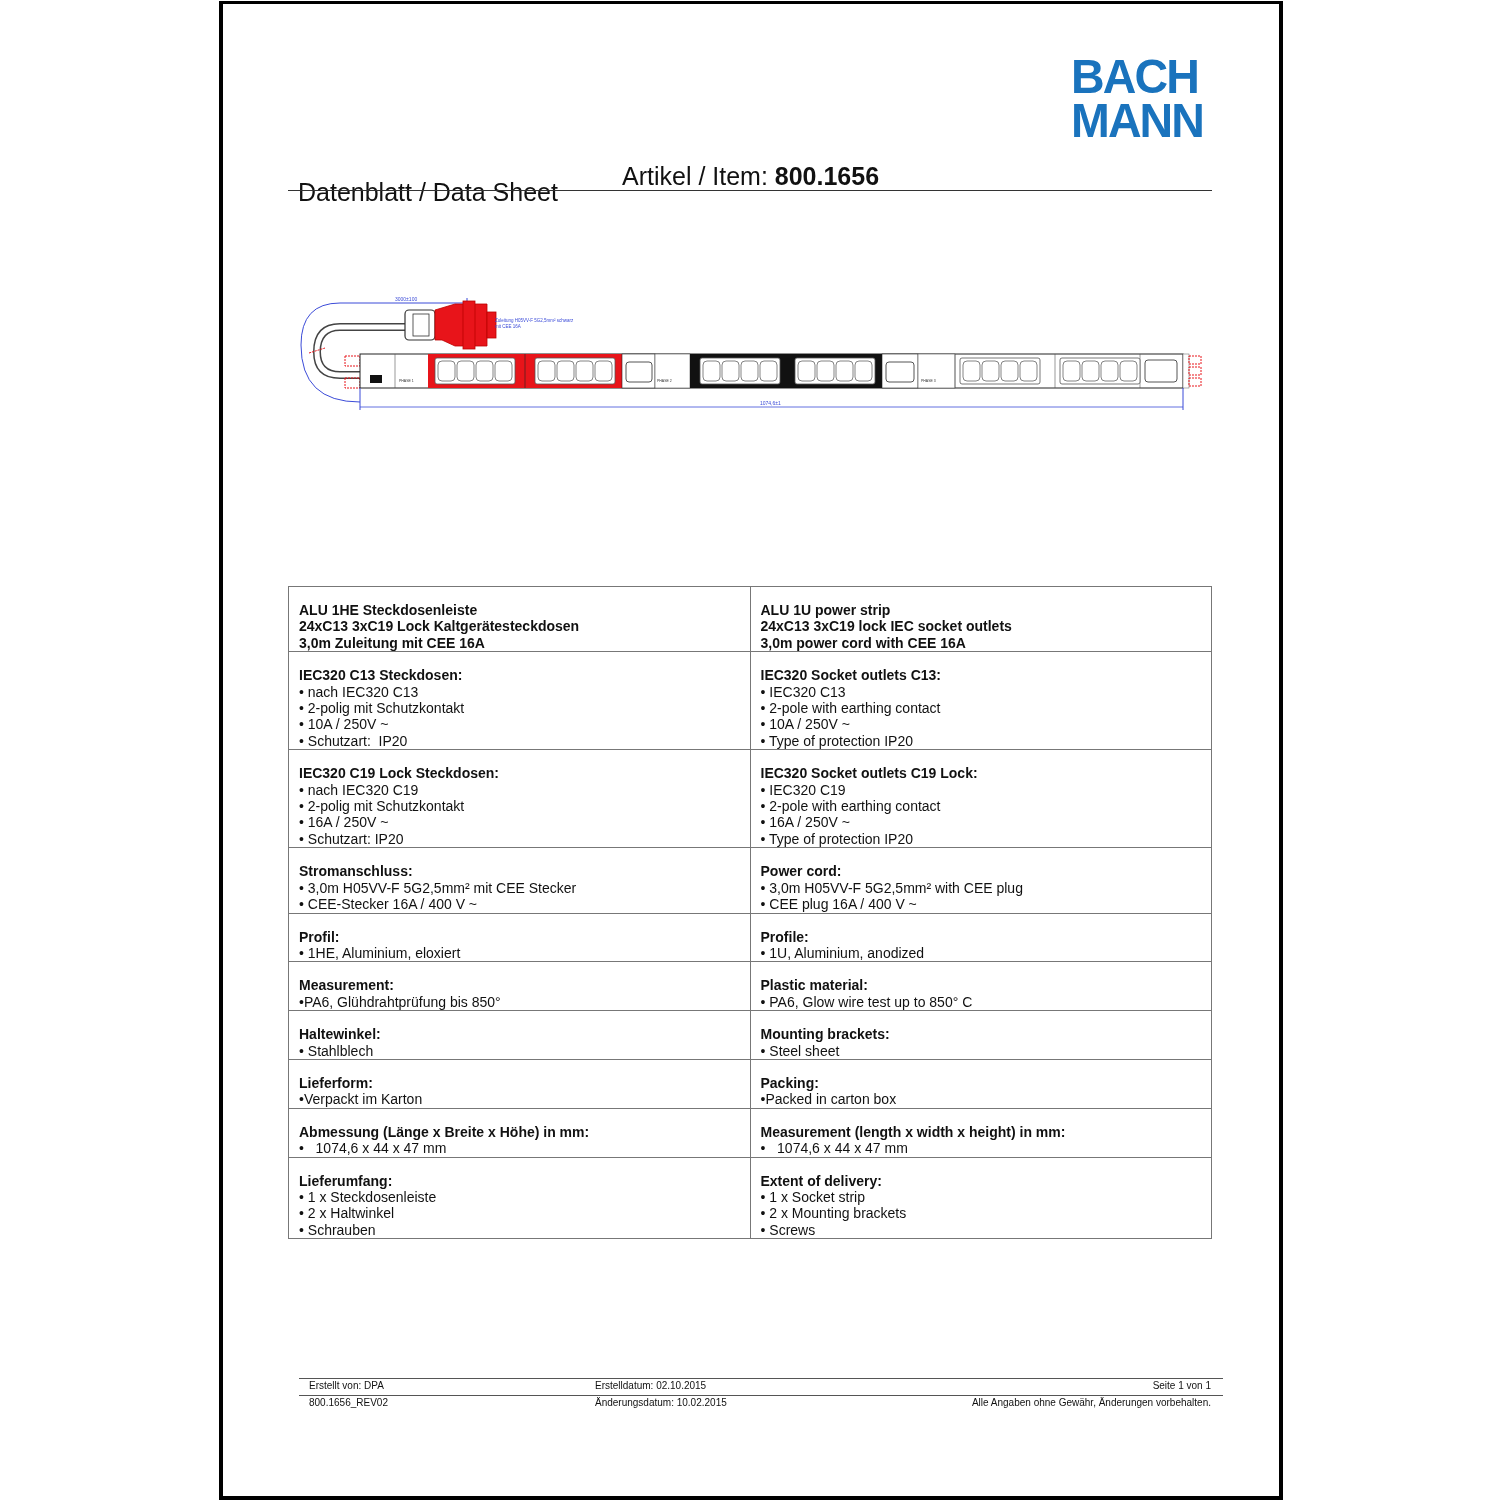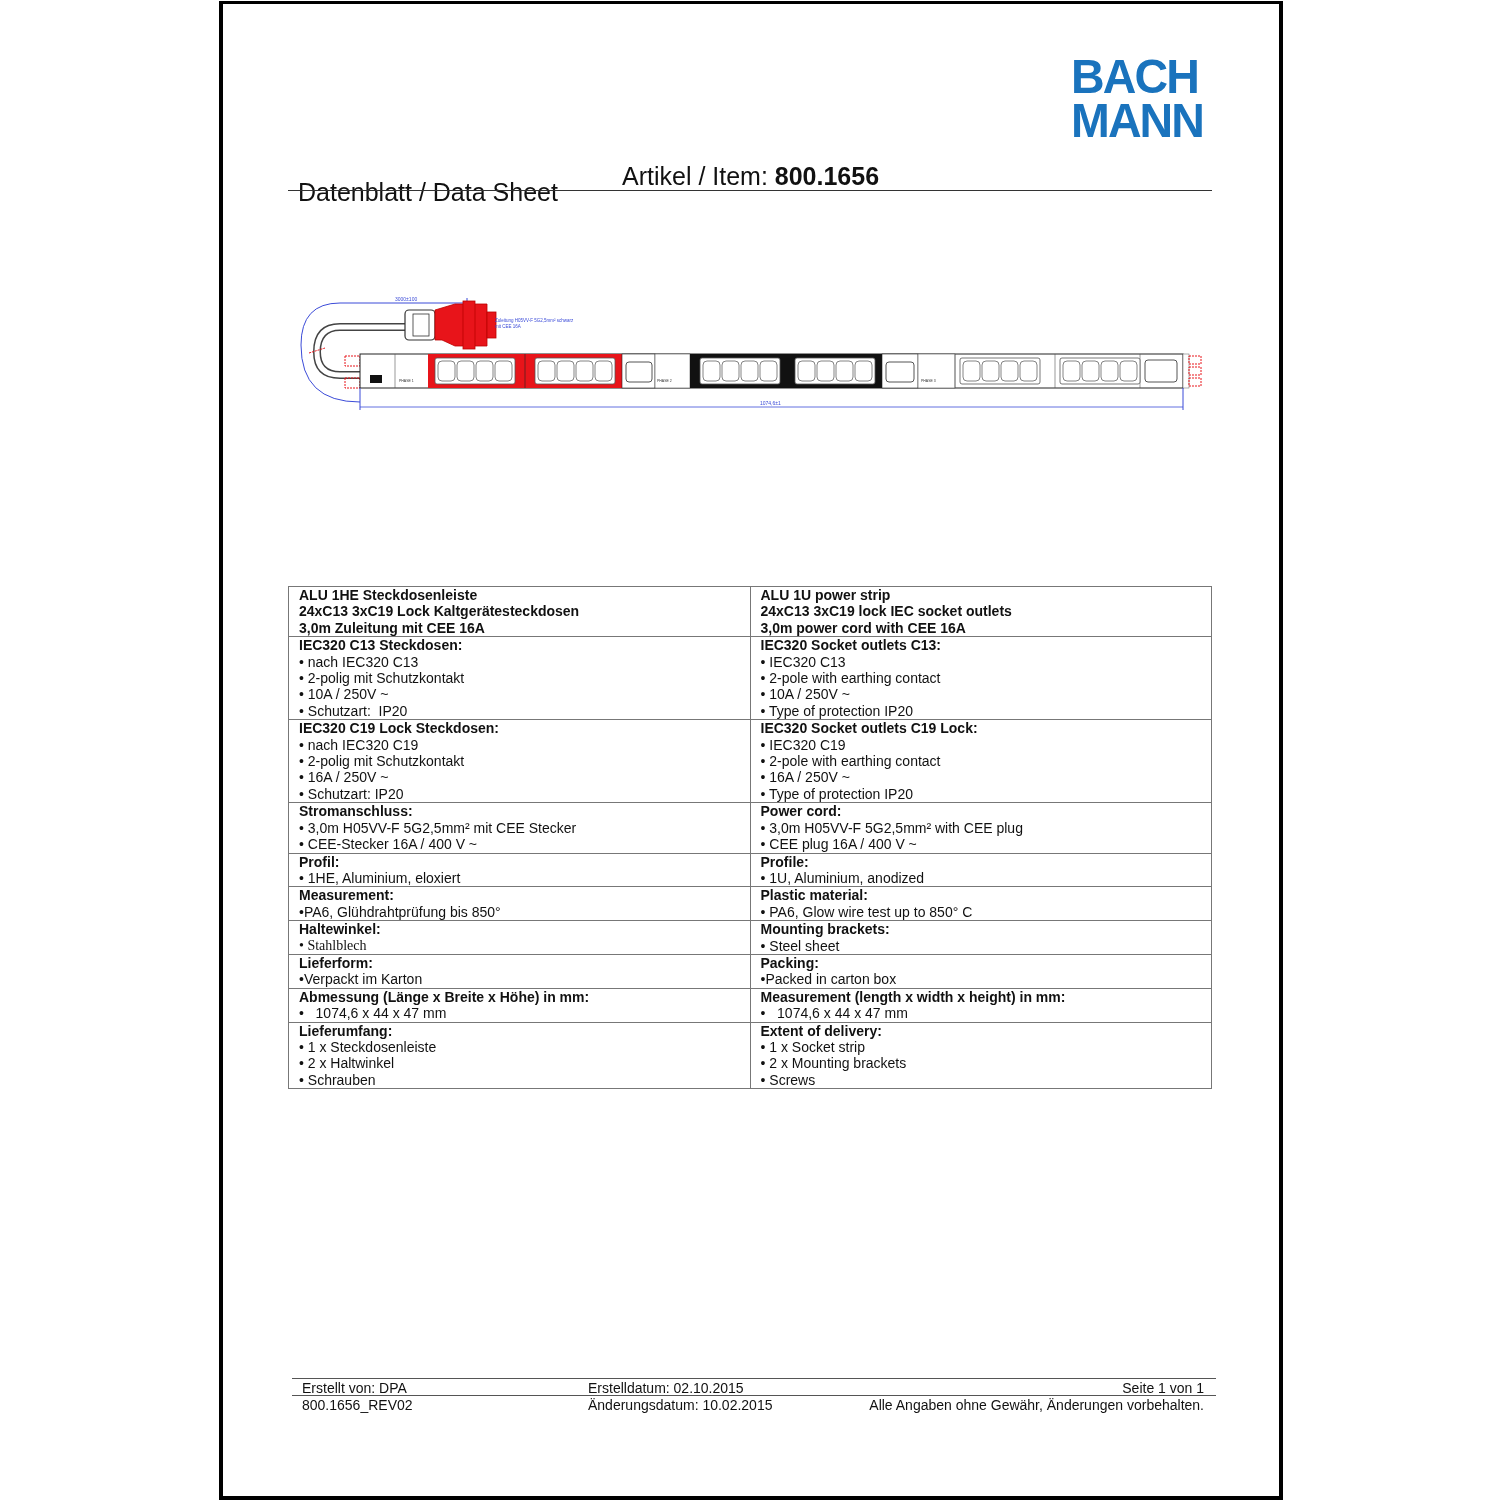--- a/index.html
+++ b/index.html
@@ -10,25 +10,25 @@
   .title-row { position: absolute; left: 298px; top: 158px; width: 914px; height: 30px; font-size: 25px; }
   .title-row .t1 { position: absolute; left: 0; top: 20px; }
   .title-row .t2 { position: absolute; left: 324px; top: 4px; }
   .title-row .t2 b { font-weight: bold; }
   .title-rule { position: absolute; left: 288px; top: 190px; width: 924px; height: 1px; background: #333; }
 
   .drawing { position: absolute; left: 295px; top: 290px; width: 920px; height: 130px; }
   .drawing svg { position: absolute; left: 0; top: 0; }
 
   table.spec { position: absolute; left: 288px; top: 586px; width: 924px; border-collapse: collapse; font-size: 14px; line-height: 16.4px; }
-  table.spec td { border: 1px solid #777; vertical-align: top; padding: 0 0 0 10px; width: 50%; }
+  table.spec td { border: 1px solid #777; vertical-align: top; padding: 15px 0 0 10px; width: 50%; }
   table.spec td .h { font-weight: bold; }
   table.spec td .li { }
 
-  .footer { position: absolute; left: 292px; top: 1378px; width: 924px; font-size: 14px; }
+  .footer { position: absolute; left: 299px; top: 1378px; width: 924px; font-size: 10px; }
   .footer .row { position: relative; height: 17px; }
   .footer .rule { position: absolute; left: 0; width: 924px; height: 1px; background: #555; }
   .footer .c1 { position: absolute; left: 10px; top: 2px; }
   .footer .c2 { position: absolute; left: 296px; top: 2px; }
   .footer .c3 { position: absolute; right: 12px; top: 2px; text-align: right; }
 </style>
 </head>
 <body>
 
 <div class="page"></div>
@@ -212,21 +212,21 @@
           <div class="li" style="white-space: pre;">•PA6, Glühdrahtprüfung bis 850°</div>
         </td>
         <td>
           <div class="h">Plastic material:</div>
           <div class="li" style="white-space: pre;">• PA6, Glow wire test up to 850° C</div>
         </td>
       </tr>
       <tr>
         <td>
           <div class="h">Haltewinkel:</div>
-          <div class="li" style="white-space: pre; font-family: Liberation Serif, serif;">• Stahlblech</div>
+          <div class="li" style="white-space: pre;">• Stahlblech</div>
         </td>
         <td>
           <div class="h">Mounting brackets:</div>
           <div class="li" style="white-space: pre;">• Steel sheet</div>
         </td>
       </tr>
       <tr>
         <td>
           <div class="h">Lieferform:</div>
           <div class="li" style="white-space: pre;">•Verpackt im Karton</div>

